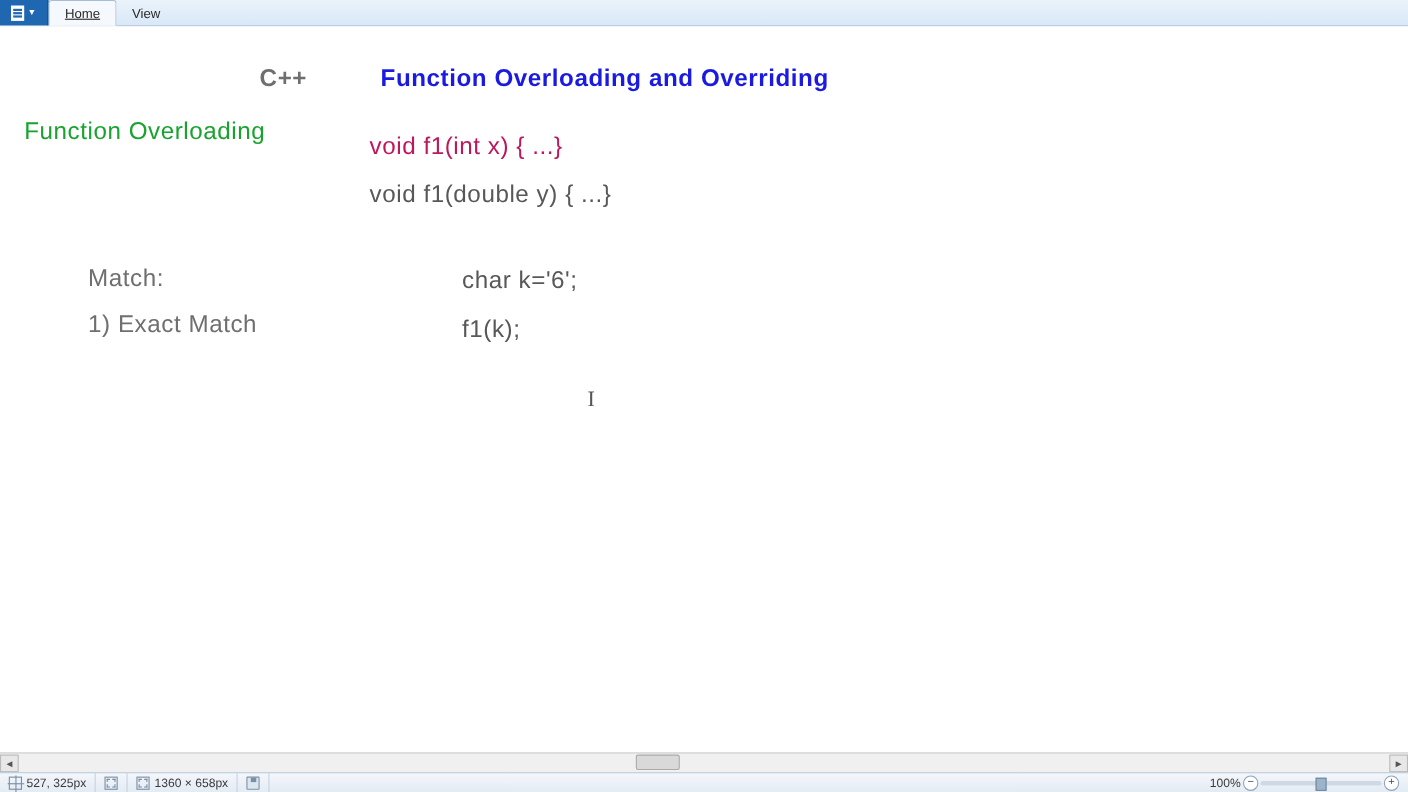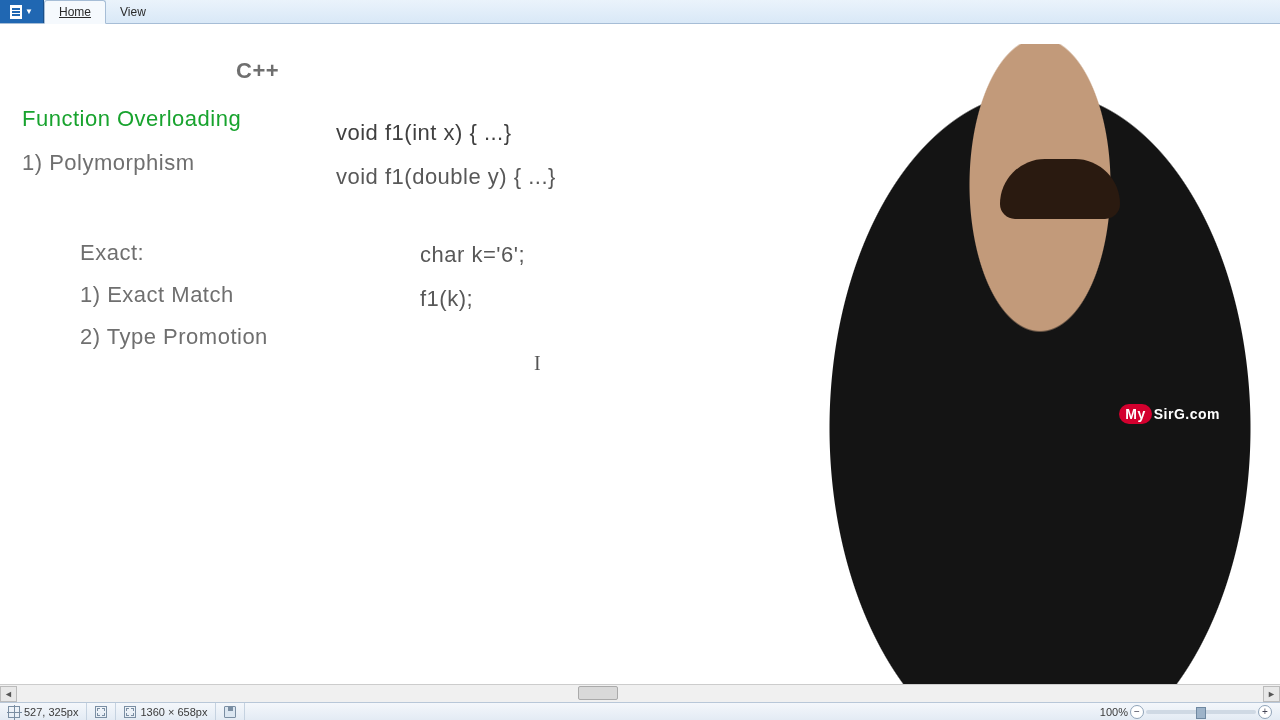--- a/index.html
+++ b/index.html
@@ -95,21 +95,21 @@
   .point1 {
     position: absolute;
     left: 22px; top: 126px;
     font-size: 22px;
     color: #6f6f6f;
   }
   .code1 {
     position: absolute;
     left: 336px; top: 96px;
     font-size: 22px;
-    color: #404040;
+    color: #be185d;
   }
   .code2 {
     position: absolute;
     left: 336px; top: 140px;
     font-size: 22px;
     color: #585858;
   }
   .rules-head {
     position: absolute;
     left: 80px; top: 216px;
@@ -274,37 +274,30 @@
     <span class="page-icon"></span>
     <span class="chevron">▼</span>
   </div>
   <div class="ribbon-tab active">Home</div>
   <div class="ribbon-tab">View</div>
 </div>
 
 <div class="canvas">
   <div class="content">
     <div class="lang">C++</div>
+    <div class="title">Function Overloading and Overriding</div>
     <div class="section">Function Overloading</div>
-    <div class="point1">1) Polymorphism</div>
     <div class="code1">void f1(int x) { ...}</div>
     <div class="code2">void f1(double y) { ...}</div>
-    <div class="rules-head">Exact:</div>
+    <div class="rules-head">Match:</div>
     <div class="rule r1">1) Exact Match</div>
-    <div class="rule r2">2) Type Promotion</div>
     <div class="code3">char k='6';</div>
     <div class="code4">f1(k);</div>
     <div class="text-cursor">I</div>
 
-    <div class="presenter">
-      <div class="logo-badge">
-        <span class="my">My</span>
-        <span>SirG.com</span>
-      </div>
-    </div>
   </div>
 </div>
 
 <div class="hscroll">
   <div class="arrow">◄</div>
   <div class="track">
     <div class="thumb"></div>
   </div>
   <div class="arrow">►</div>
 </div>

